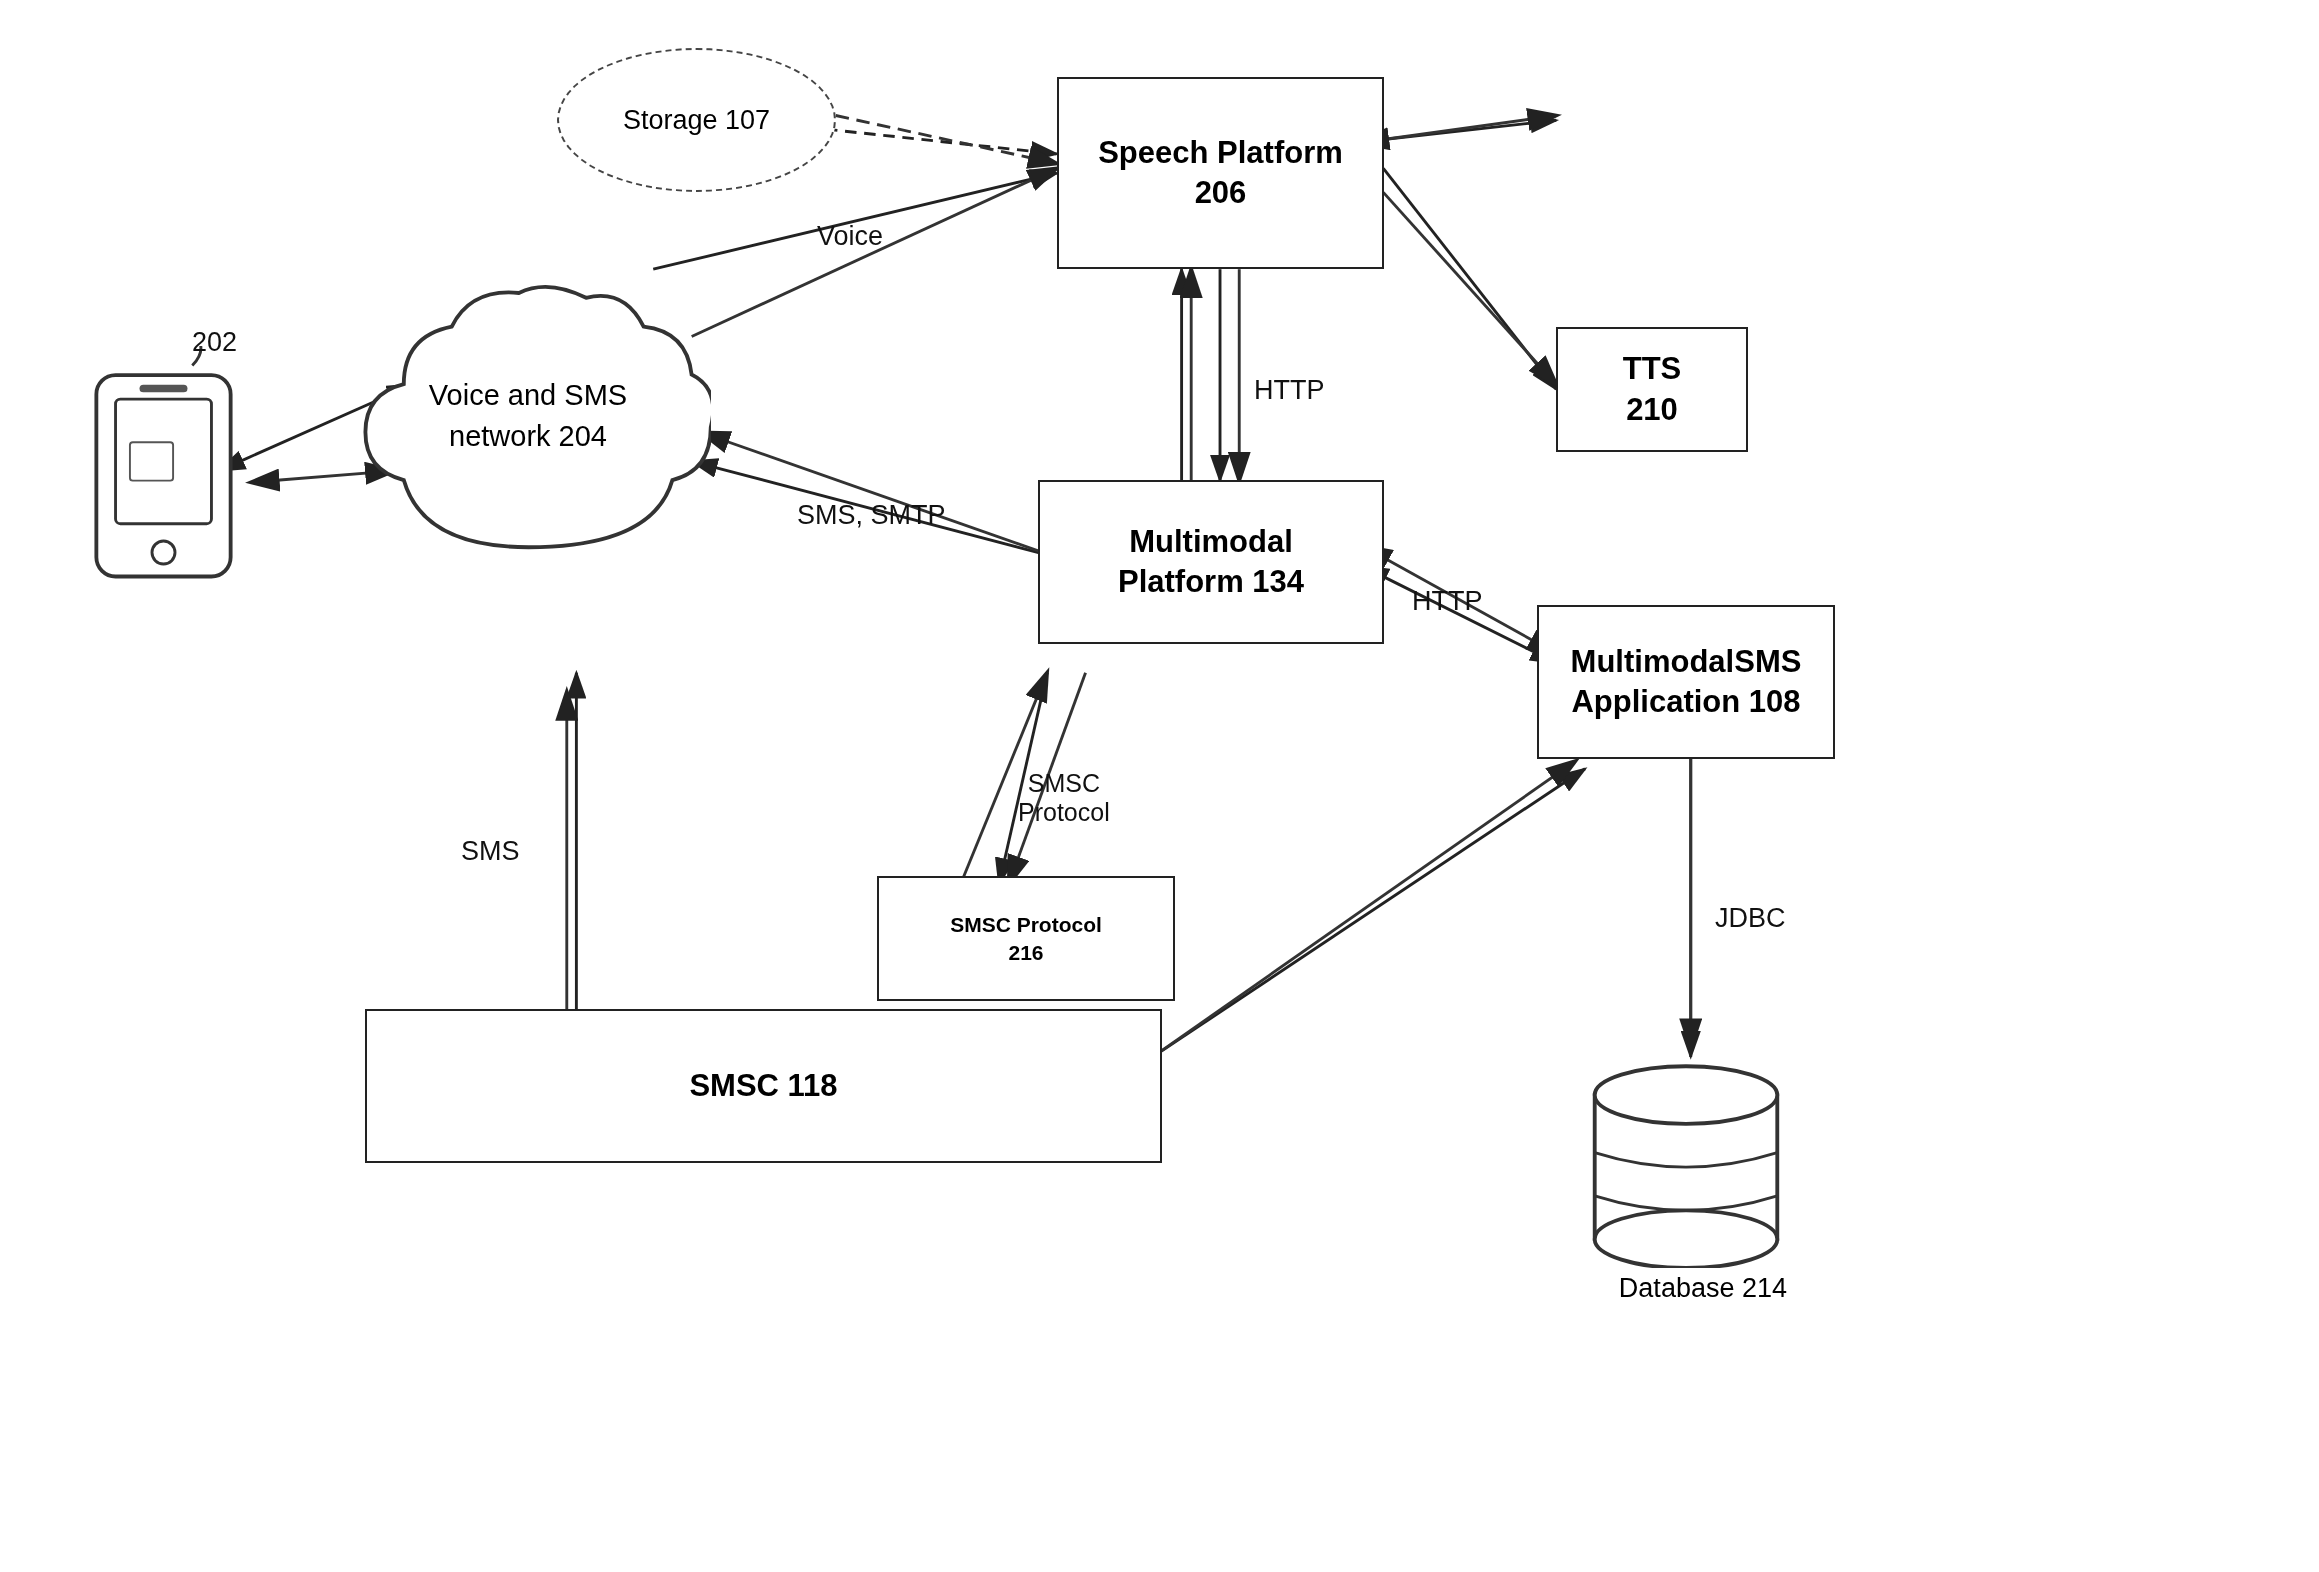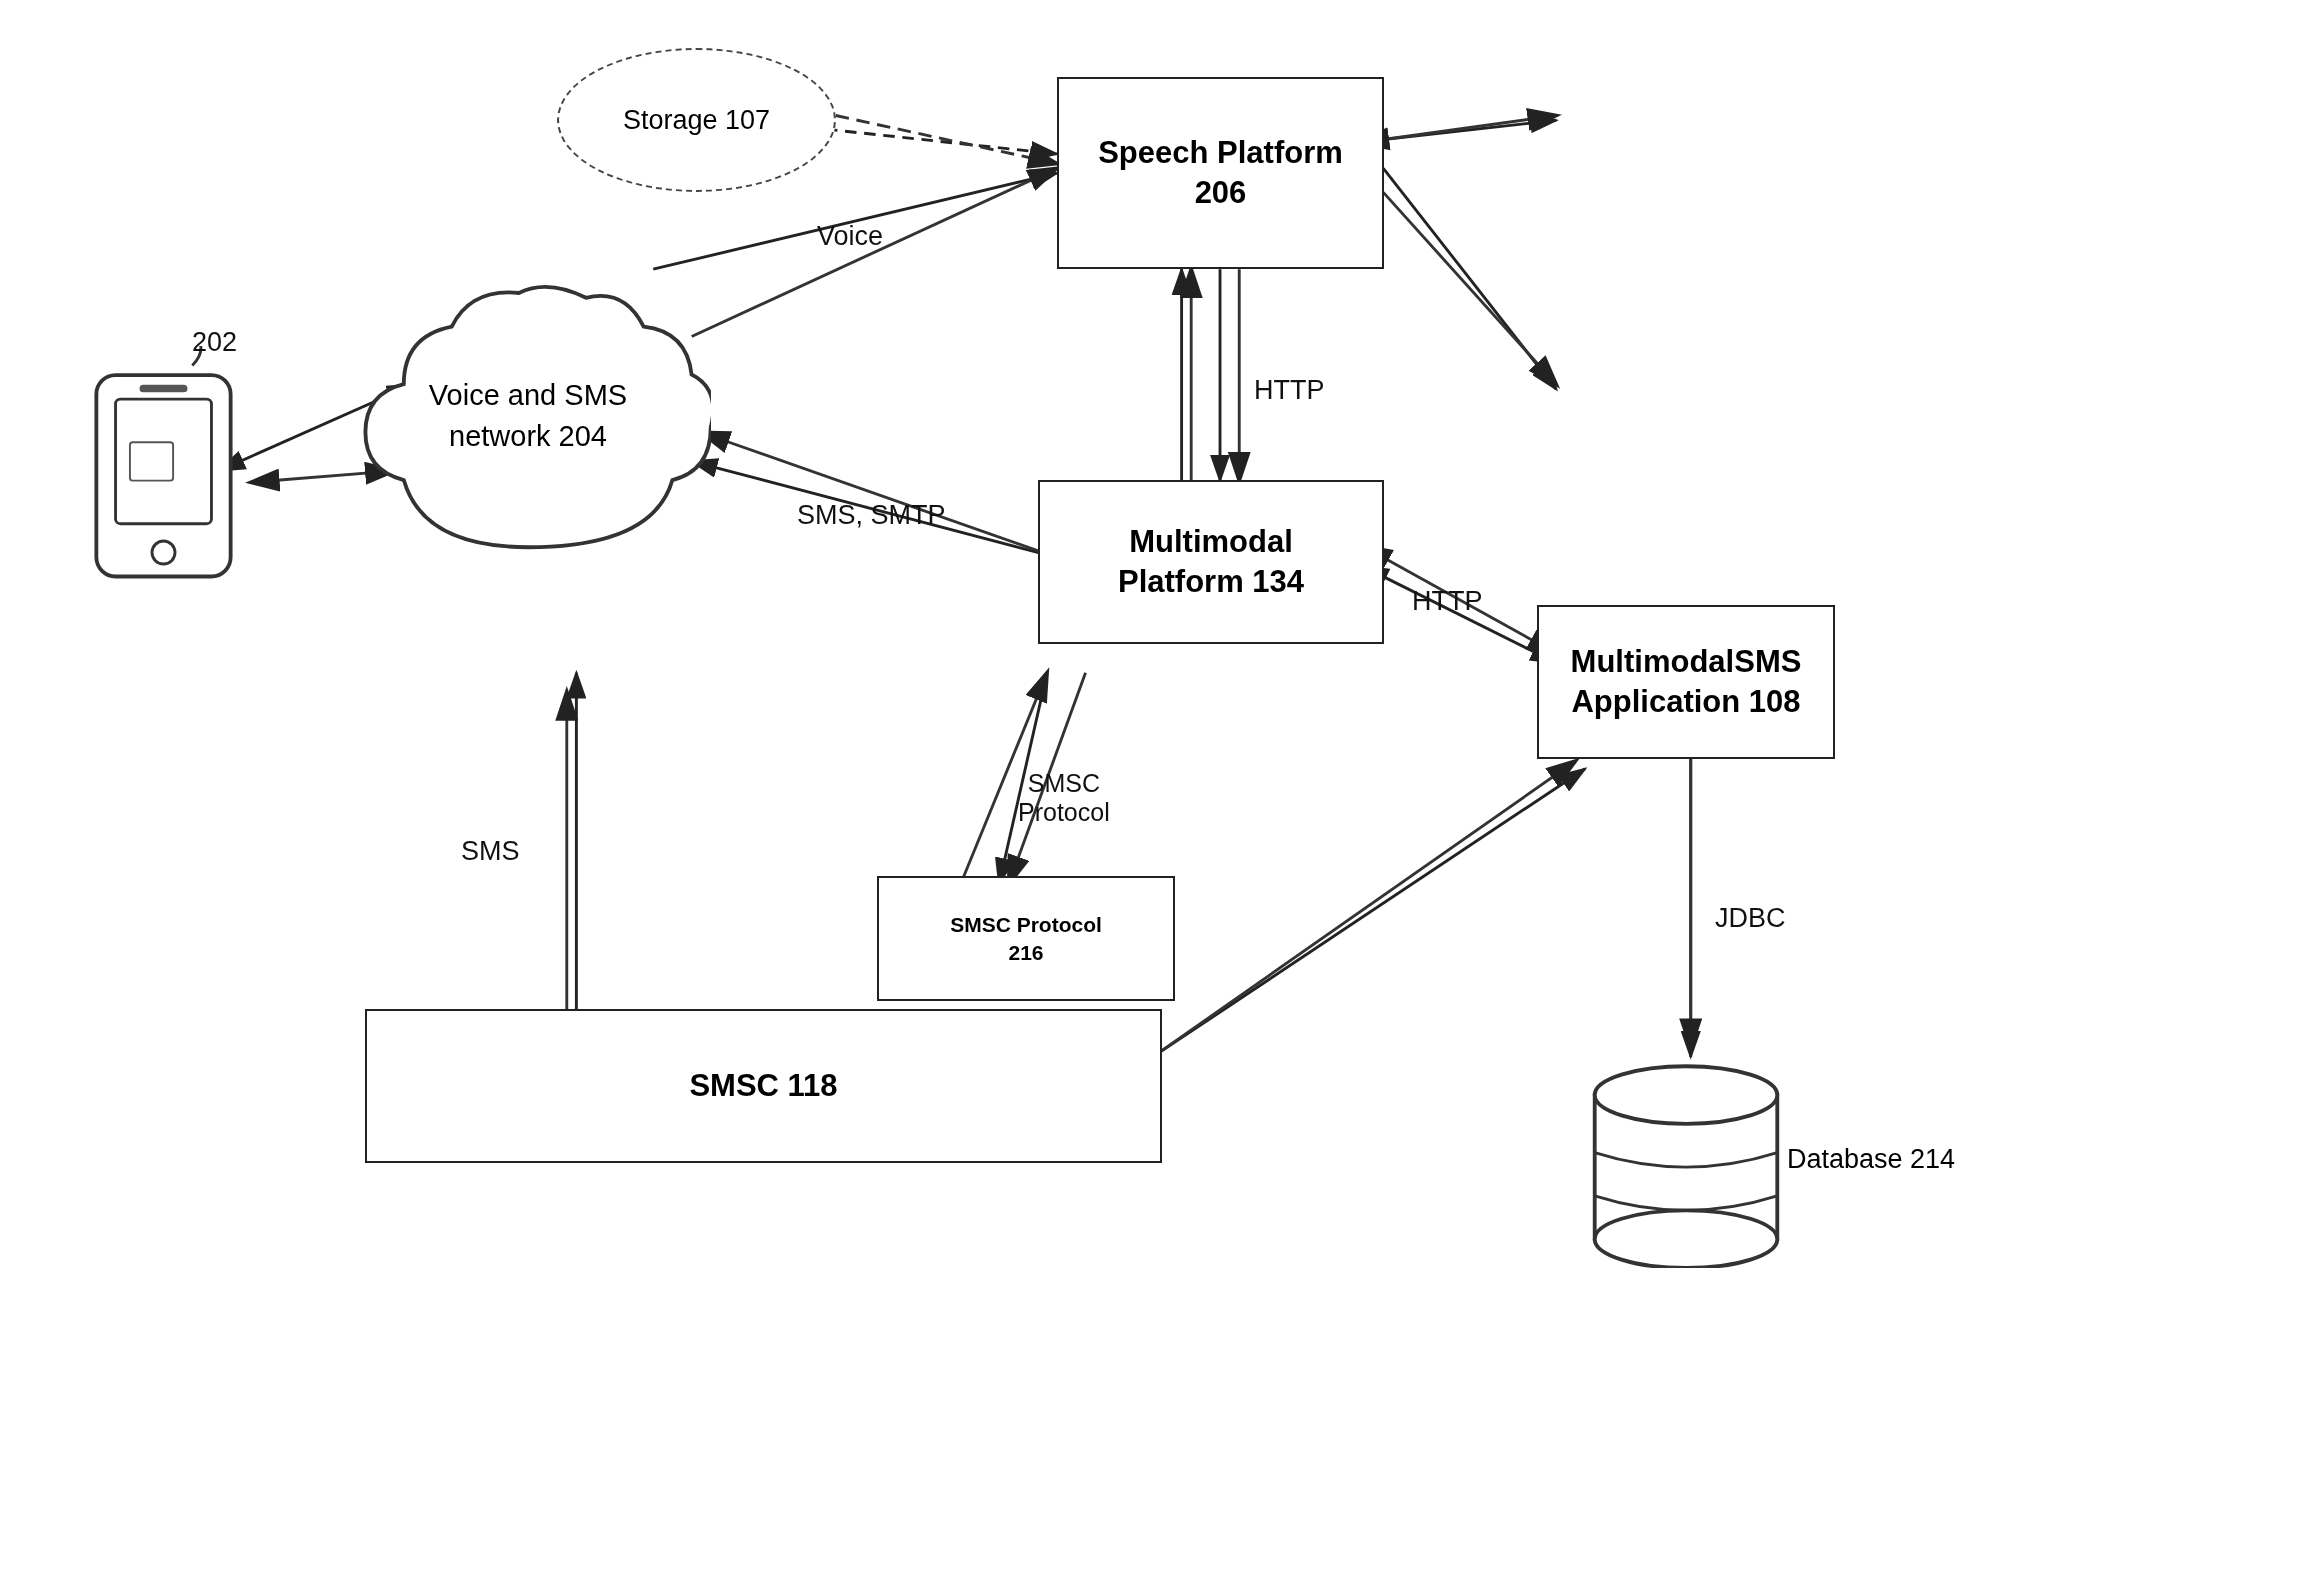--- a/index.html
+++ b/index.html
@@ -56,22 +56,22 @@
       align-items: center;
       justify-content: center;
       font-size: 27px;
       text-align: center;
       background: #fff;
     }
     
     .database {
       position: absolute;
       display: flex;
-      flex-direction: row;
-      align-items: center;
+      flex-direction: column;
+      align-items: flex-end;
     }
     
     .phone-icon {
       position: absolute;
     }
   </style>
 </head>
 <body>
 
 <div class="diagram">
@@ -162,20 +162,23 @@
 
   <div class="storage-ellipse" style="left:557px;top:48px;width:279px;height:144px;">
     <span>Storage 107</span>
   </div>
 
   <div class="box" style="left:1057px;top:77px;width:327px;height:192px;">
     <span>Speech Platform<br>206</span>
   </div>
 
 
+  <div class="box" style="left:1556px;top:327px;width:192px;height:125px;">
+    <span>TTS<br>210</span>
+  </div>
 
   <div class="box" style="left:1038px;top:480px;width:346px;height:164px;">
     <span>Multimodal<br>Platform 134</span>
   </div>
 
   <div class="box" style="left:1537px;top:605px;width:298px;height:154px;">
     <span>MultimodalSMS<br>Application 108</span>
   </div>
 
   <div class="box" style="left:845px;top:876px;width:298px;height:125px;font-size:21px;margin-left:32px;">

